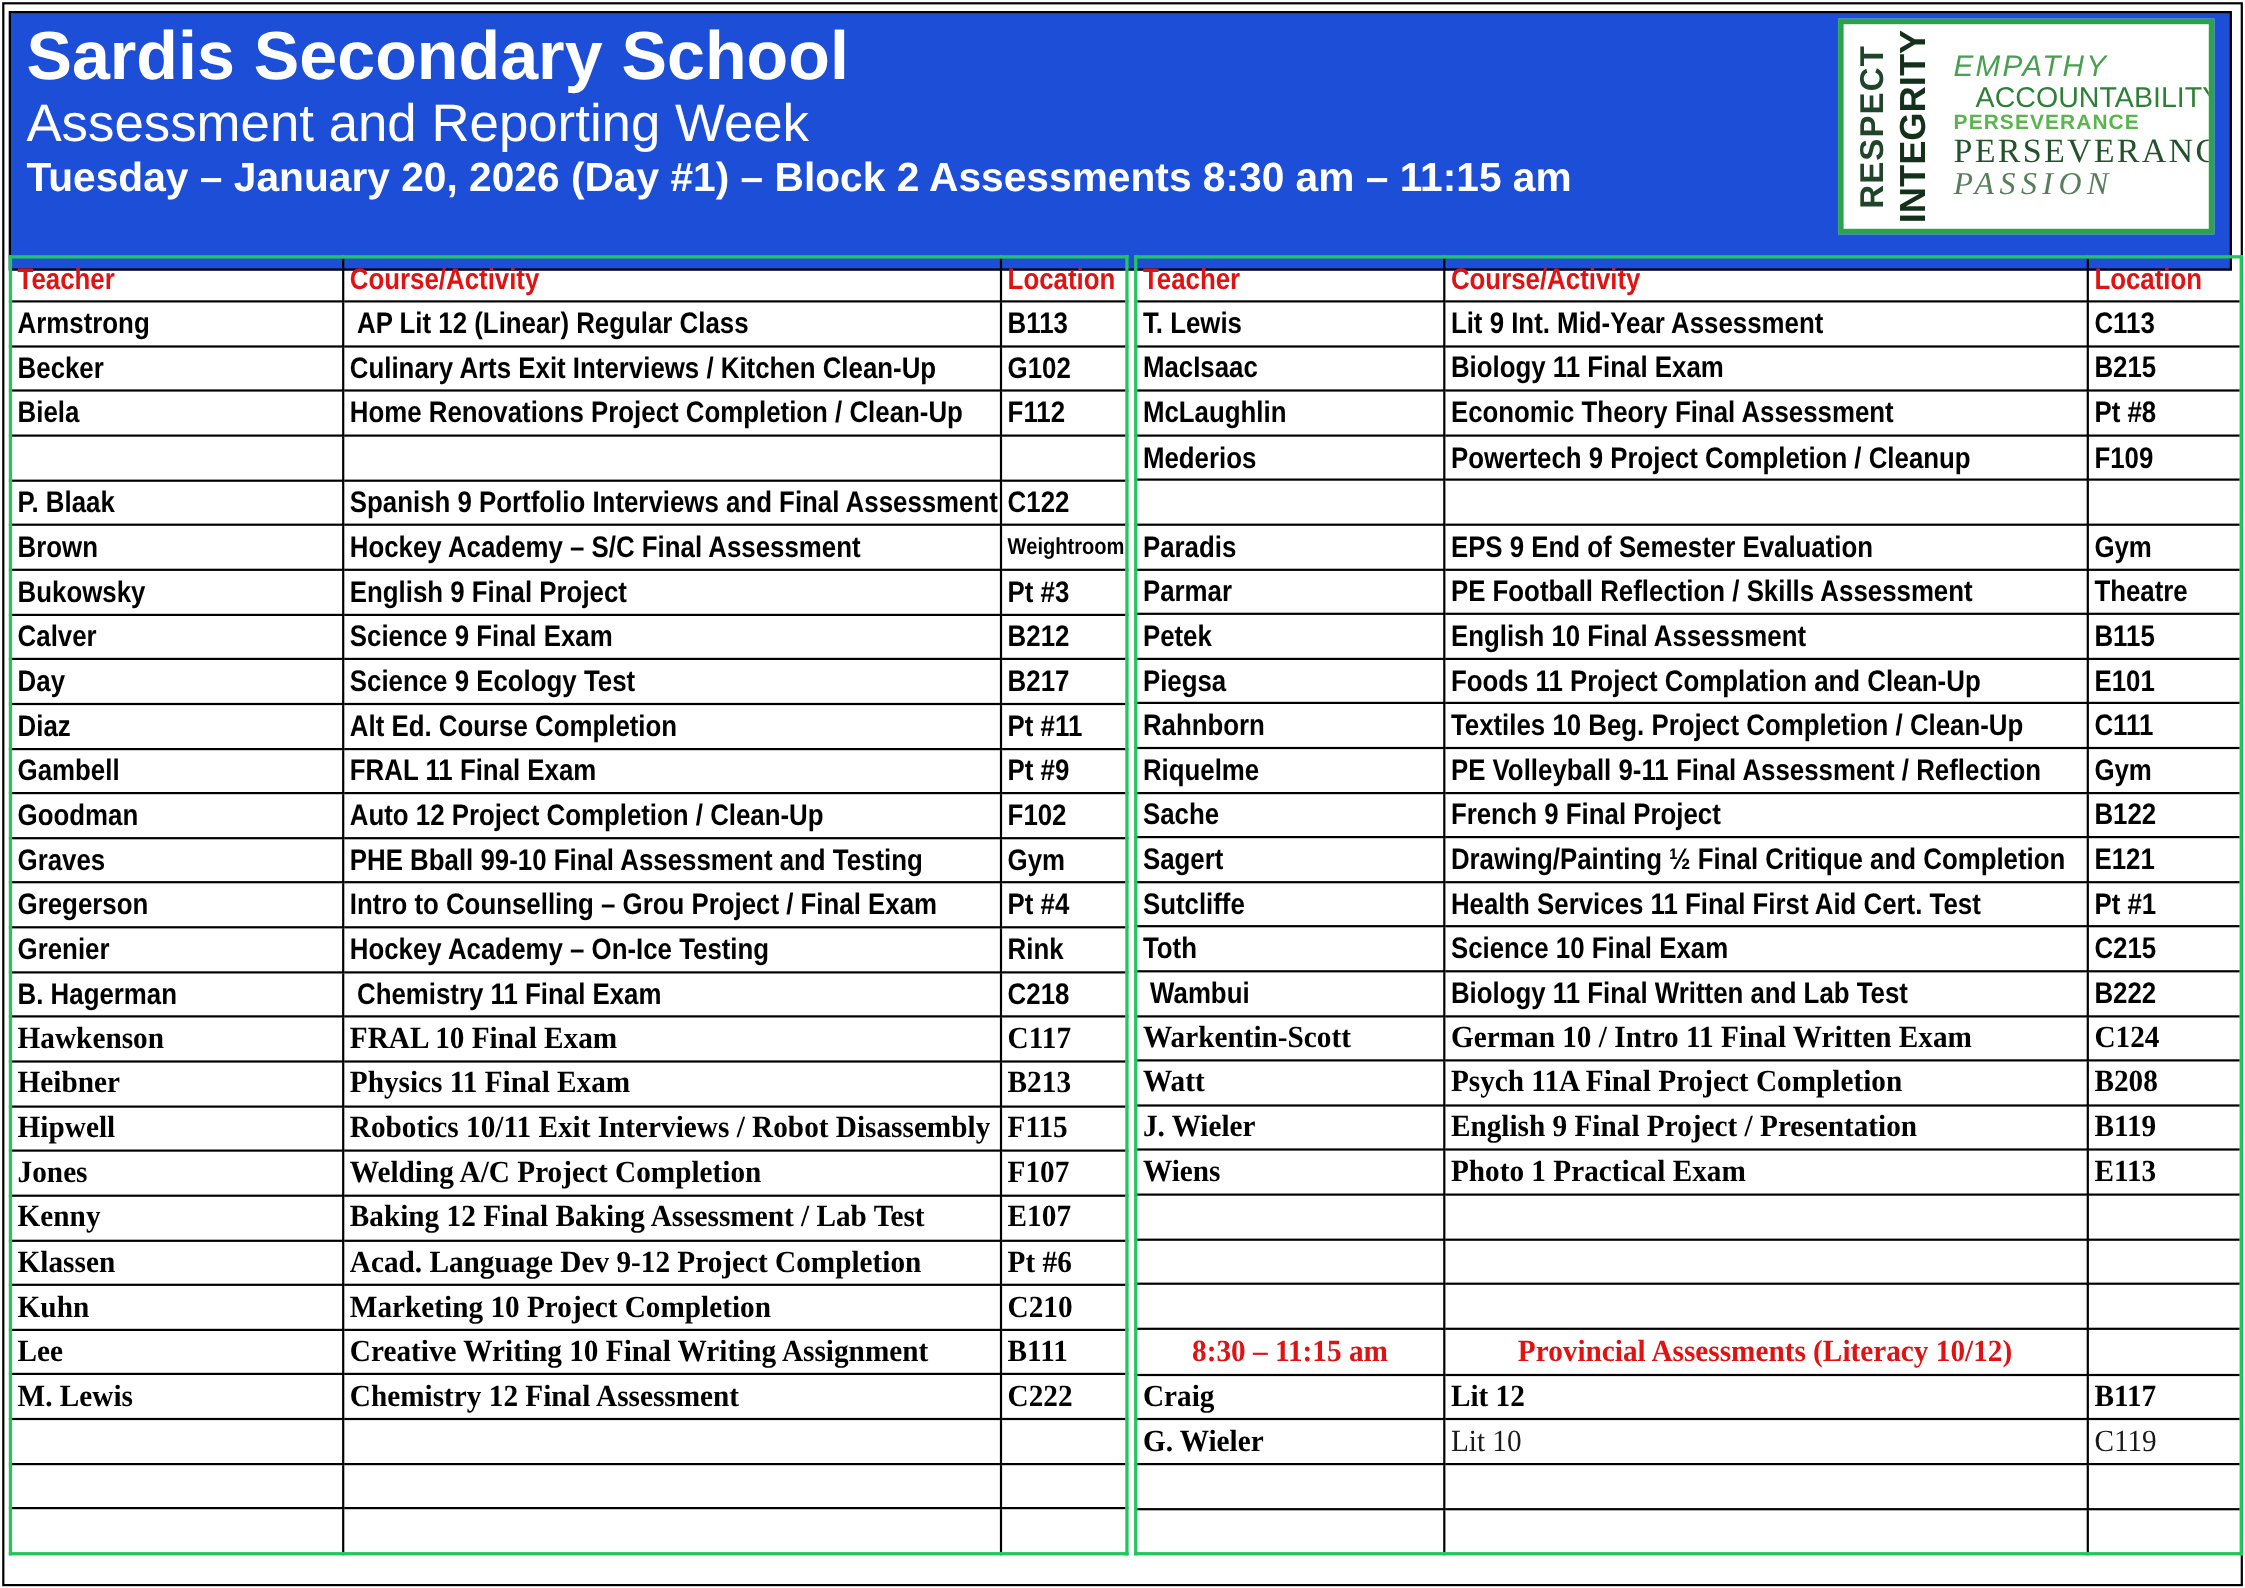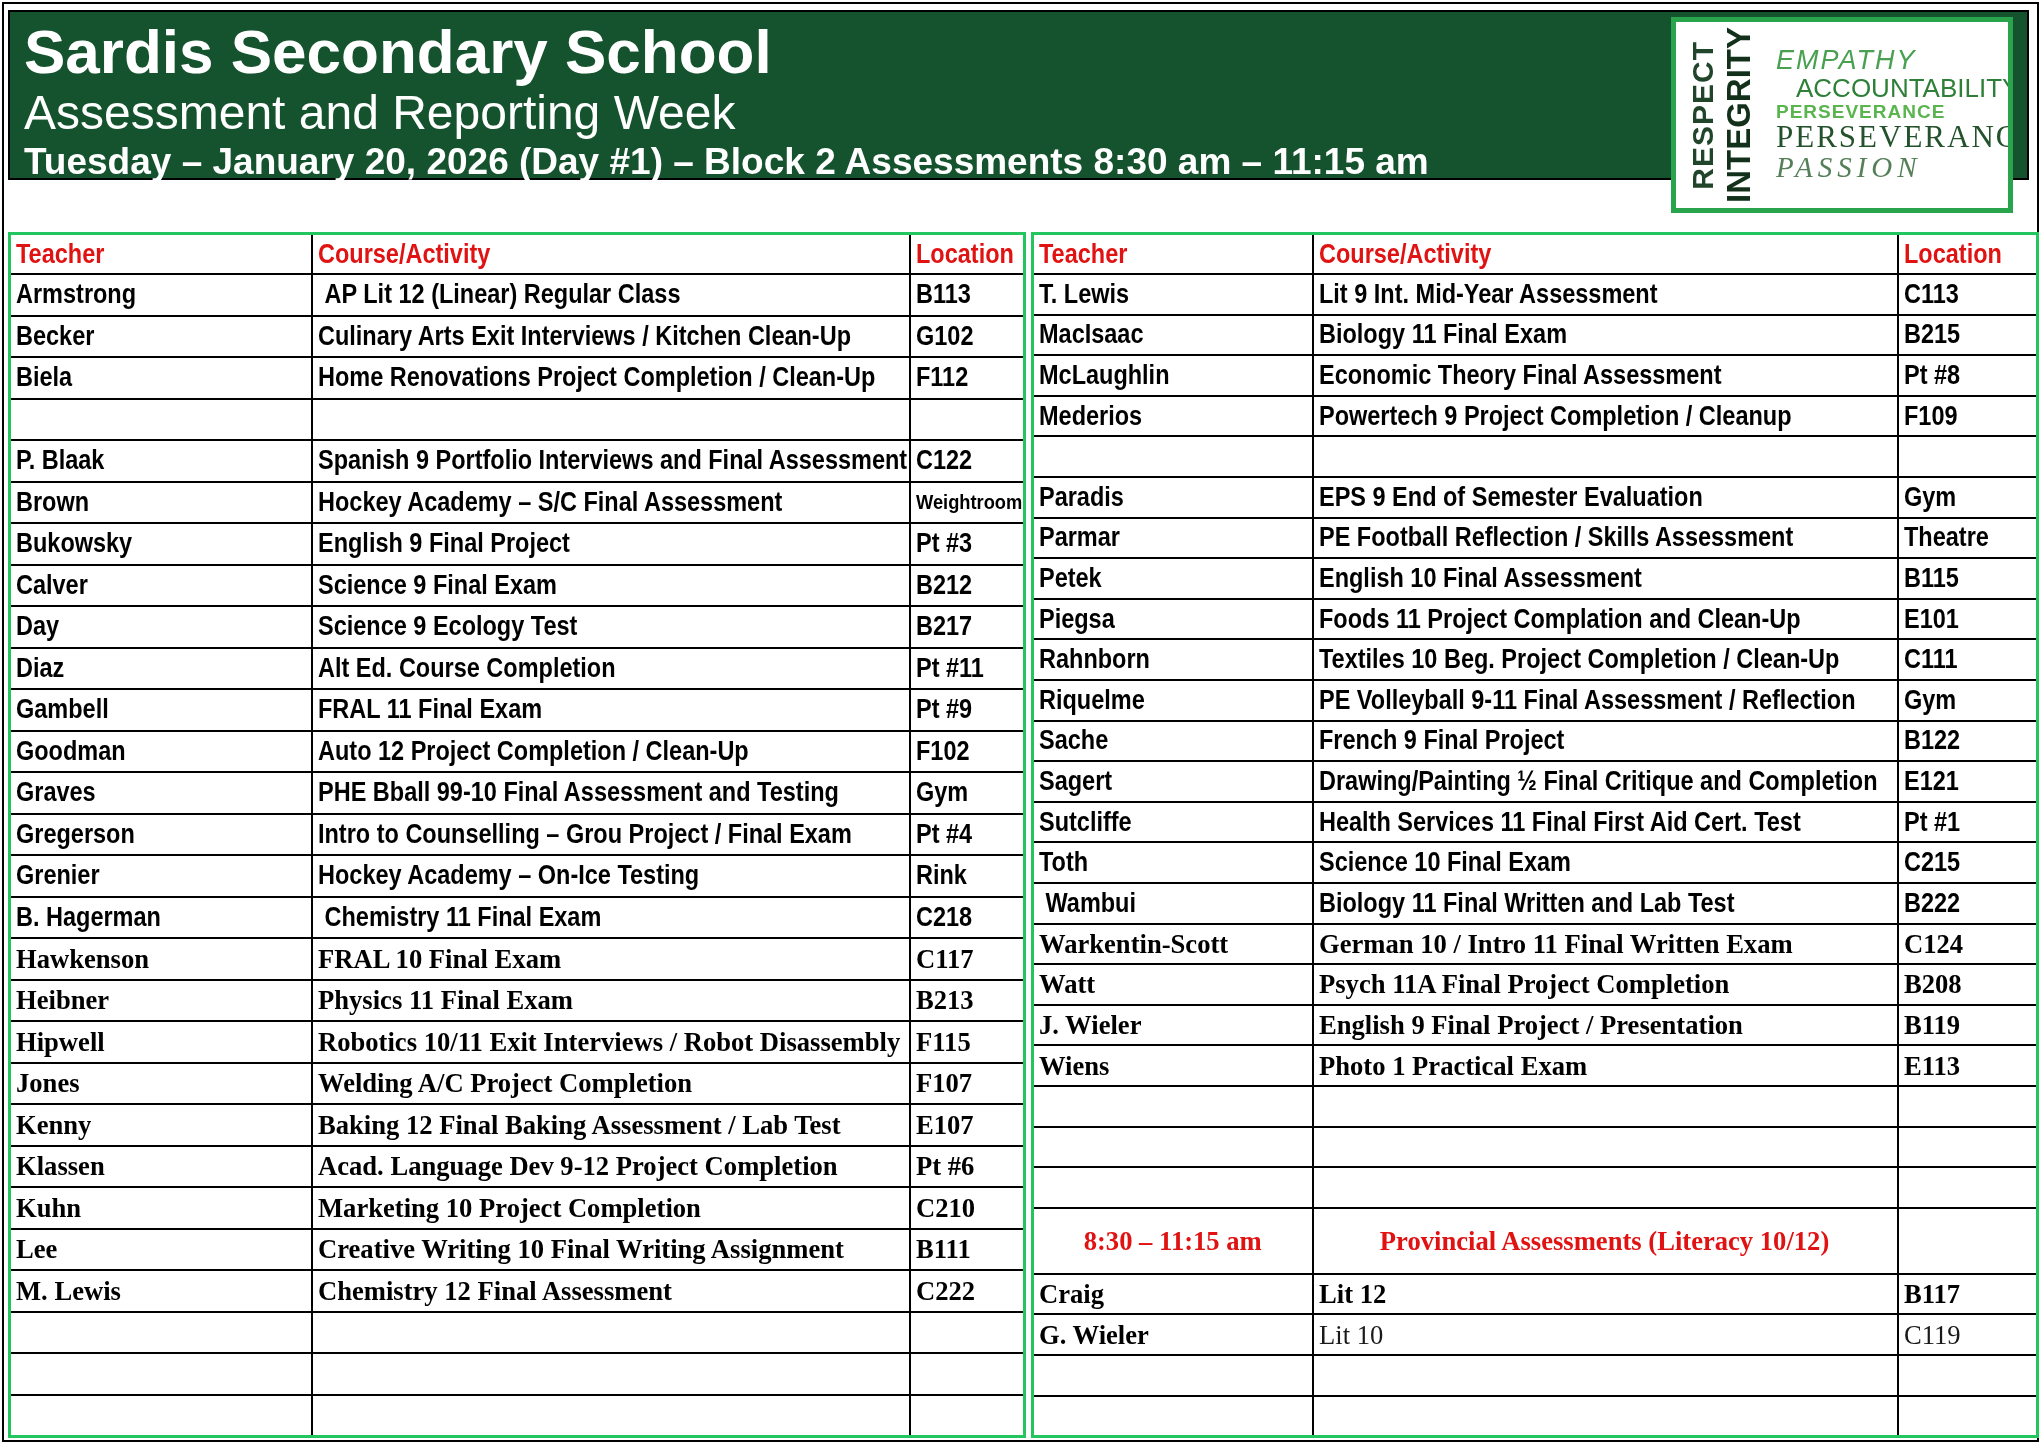--- a/index.html
+++ b/index.html
@@ -1,22 +1,22 @@
 <!DOCTYPE html>
 <html><head>
 <meta charset="utf-8">
 <style>
   html,body{margin:0;padding:0;background:#fff;}
   .page{position:relative;width:2041px;height:1444px;background:#fff;overflow:hidden;
         font-family:"Liberation Sans",sans-serif;}
   .frame{position:absolute;inset:2px;border:2px solid #000;pointer-events:none;}
 
   
-  .band{position:absolute;left:8px;top:10px;width:2021px;height:170px;
-        background:#14532d;border:2px solid #000;box-sizing:border-box;
+  .band{position:absolute;left:8px;top:10px;width:2021px;height:236px;
+        background:#1d4ed8;border:2px solid #000;box-sizing:border-box;
         color:#fff;padding:6px 0 0 14px;}
   .t1{font-size:62px;font-weight:bold;line-height:1.1;letter-spacing:0;}
   .t2{font-size:48px;font-weight:normal;line-height:1.12;}
   .t3{font-size:37px;font-weight:bold;line-height:1.2;}
 
   
   .logo{position:absolute;right:14px;top:5px;width:342px;height:196px;background:#fff;
         border:5px solid #2aa34d;box-sizing:border-box;display:flex;align-items:center;
         justify-content:flex-start;gap:4px;padding:4px 2px 4px 10px;overflow:hidden;}
   .vwords{display:flex;flex-direction:row;gap:0px;height:100%;align-items:center;}
@@ -36,21 +36,21 @@
   table.left{width:1015px;}
   table.right{width:1005px;}
   th,td{border:2px solid #000;height:40.6px;padding:0 0 0 5px;overflow:hidden;
         vertical-align:middle;text-align:left;box-sizing:border-box;}
   .cin{display:inline-block;white-space:nowrap;transform:scaleX(.87);
        transform-origin:0 50%;font-weight:bold;font-size:27px;color:#000;}
   thead .cin{color:#e01212;}
   tr.serif{font-family:"Liberation Serif",serif;}
   tr.serif .cin{transform:scaleX(.95);font-family:"Liberation Serif",serif;font-size:28px;}
   td.loc-small .cin{font-size:21px;}
-  tr.banner td{text-align:center;padding:16px;}
+  tr.banner td{text-align:center;padding:4px;}
   tr.banner .cin{color:#e01212;transform:scaleX(.95);transform-origin:50% 50%;}
   tr.light td.c-course .cin, tr.light td.c-location .cin{font-weight:normal;color:#1a1a1a;}
 </style>
 </head>
 <body>
 
 <div class="page">
   <div class="frame"></div>
 
   <div class="band">

